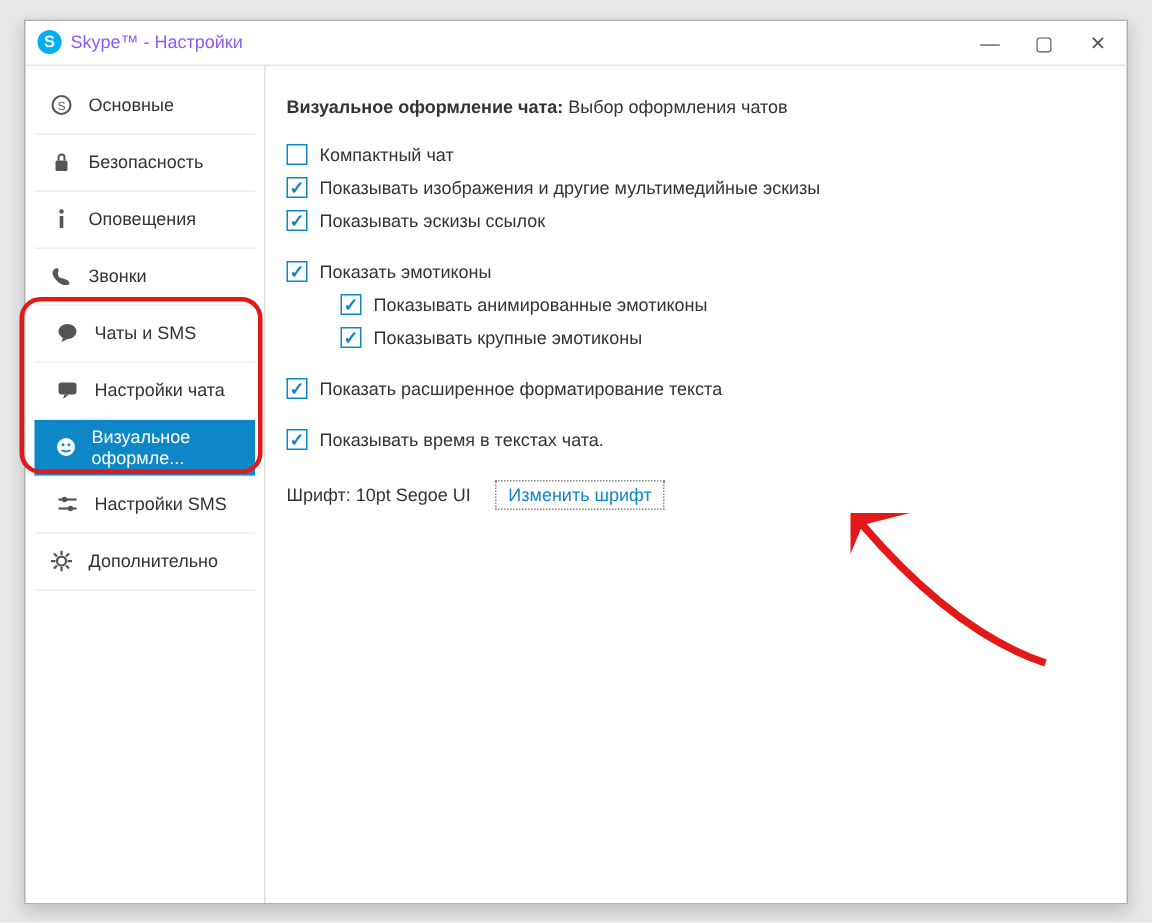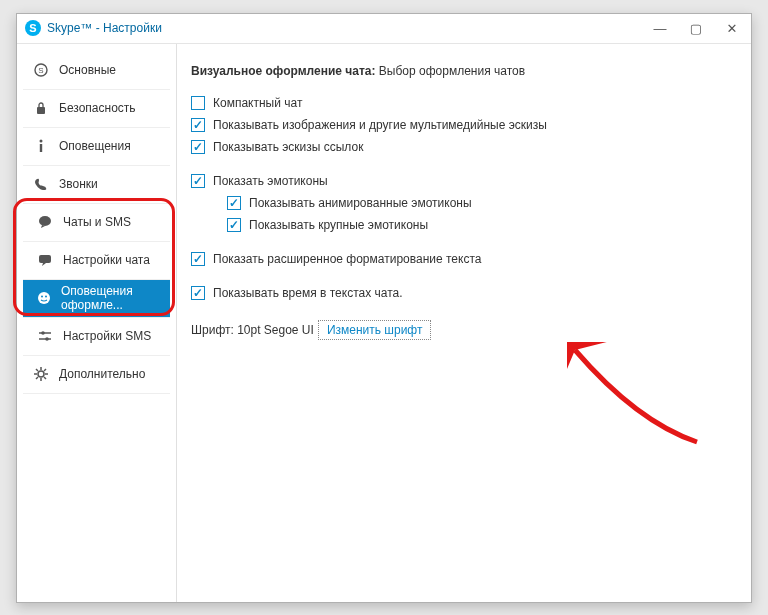--- a/index.html
+++ b/index.html
@@ -1,39 +1,39 @@
 <!DOCTYPE html>
 <html><head>
 <meta charset="utf-8">
 <style>
 * { box-sizing: border-box; margin: 0; padding: 0; font-family: "Segoe UI", Tahoma, sans-serif; }
 body { background: #e8e8e8; display: flex; justify-content: center; align-items: center; height: 615px; width: 768px; }
 .window { width: 736px; height: 590px; background: #fff; border: 1px solid #b0b0b0; box-shadow: 0 4px 12px rgba(0,0,0,.2); display: flex; flex-direction: column; }
 .titlebar { height: 30px; display: flex; align-items: center; padding: 0 8px; border-bottom: 1px solid #e5e5e5; }
 .titlebar .logo { width: 16px; height: 16px; border-radius: 50%; background: #00aff0; color: #fff; font-weight: bold; font-size: 11px; display: flex; align-items: center; justify-content: center; margin-right: 6px; }
-.titlebar .title { font-size: 12px; color: #0369a1; }
+.titlebar .title { font-size: 12px; color: #8b5cf6; }
 .winbtns { margin-left: auto; display: flex; gap: 22px; padding-right: 4px; }
 .winbtn { width: 14px; height: 14px; display: flex; align-items: center; justify-content: center; font-size: 13px; color: #555; cursor: pointer; }
 .body { flex: 1; display: flex; }
 .sidebar { width: 160px; padding: 8px 6px; border-right: 1px solid #e0e0e0; }
 .side-item { height: 38px; display: flex; align-items: center; padding: 0 10px; font-size: 12px; color: #333; border-bottom: 1px solid #eee; cursor: pointer; position: relative; }
 .side-item.sub { padding-left: 14px; }
 .side-item.selected { background: #0e87c7; color: #fff; }
 .side-item .icon { width: 16px; margin-right: 10px; display: flex; align-items: center; justify-content: center; }
 .highlight-box { position: absolute; border: 3px solid #e31818; border-radius: 14px; pointer-events: none; }
 .content { flex: 1; padding: 20px 22px 14px 14px; position: relative; display: flex; flex-direction: column; }
 .content-header { font-size: 12px; color: #333; margin-bottom: 18px; }
 .content-header b { font-weight: 700; }
 .chk-row { display: flex; align-items: flex-start; font-size: 12px; color: #333; margin-bottom: 8px; }
 .chk-row.indent2 { margin-left: 36px; }
 .chk { width: 14px; height: 14px; border: 1px solid #0e87c7; margin-right: 8px; display: flex; align-items: center; justify-content: center; }
 .chk.checked::after { content: "✓"; color: #0e87c7; font-size: 12px; line-height: 1; font-weight: bold; }
 .section-gap { height: 12px; }
 .font-row { display: flex; align-items: center; font-size: 12px; color: #333; margin-top: 12px; }
-.font-row .label { margin-right: 4px; }
+.font-row .label { margin-right: 16px; }
 .change-font { color: #0e87c7; border: 1px dotted #888; padding: 2px 8px; cursor: pointer; font-size: 12px; }
 .footer { margin-top: auto; display: flex; justify-content: flex-end; gap: 10px; padding-top: 10px; }
 .btn { background: #0e87c7; color: #fff; border: none; border-radius: 3px; padding: 7px 24px; font-size: 12px; cursor: pointer; min-width: 108px; }
 .arrow-overlay { position: absolute; left: 390px; top: 298px; pointer-events: none; }
 svg { display: block; }
 </style>
 </head>
 <body>
 
 <div class="window">
@@ -104,21 +104,21 @@
       </div>
       <div class="side-item sub selected">
         <span class="icon">
             <svg width="14" height="14" viewBox="0 0 14 14">
               <circle cx="7" cy="7" r="6" fill="#fff"></circle>
               <circle cx="5" cy="5.5" r="1" fill="#0e87c7"></circle>
               <circle cx="9" cy="5.5" r="1" fill="#0e87c7"></circle>
               <path d="M4 9 Q7 11 10 9" stroke="#0e87c7" stroke-width="1.2" fill="none"></path>
             </svg>
           </span>
-        <span>Оповещения оформле...</span>
+        <span>Визуальное оформле...</span>
       </div>
       <div class="side-item sub">
         <span class="icon">
             <svg width="14" height="12" viewBox="0 0 14 12">
               <line x1="1" y1="3" x2="13" y2="3" stroke="#555" stroke-width="1.5"></line>
               <circle cx="5" cy="3" r="1.8" fill="#555"></circle>
               <line x1="1" y1="9" x2="13" y2="9" stroke="#555" stroke-width="1.5"></line>
               <circle cx="9" cy="9" r="1.8" fill="#555"></circle>
             </svg>
           </span>

